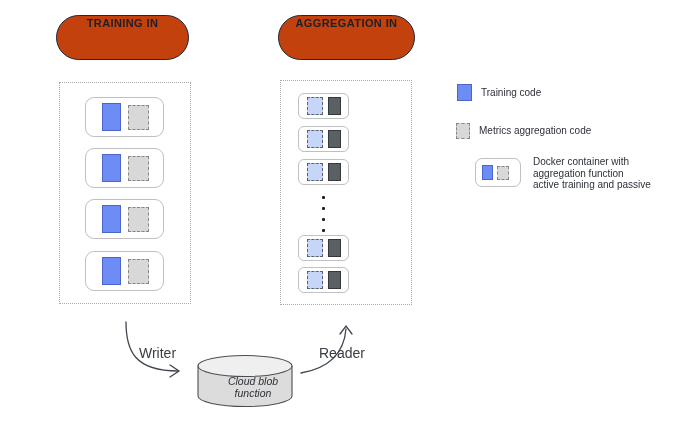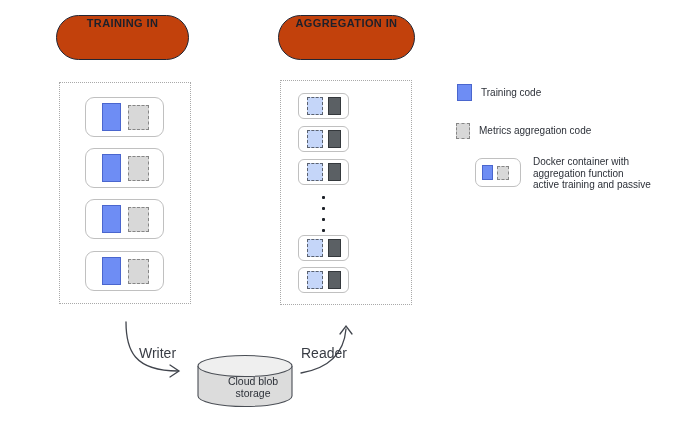--- a/index.html
+++ b/index.html
@@ -144,20 +144,20 @@
       <path d="M340,334 L346,326 L352,334"></path>
     </g>
 
     <g>
       <path d="M198,366 L198,396 A47,10.5 0 0 0 292,396 L292,366" fill="#DCDCDC" stroke="#4a4e55" stroke-width="1.1"></path>
       <ellipse cx="245" cy="366" rx="47" ry="10.5" fill="#EFEFEF" stroke="#4a4e55" stroke-width="1.1"></ellipse>
     </g>
   </svg>
 
   <div class="flow-label" style="left:139px; top:345px;">Writer</div>
-  <div class="flow-label" style="left:277px; top:345px;padding-left:24px;">Reader</div>
+  <div class="flow-label" style="left:295px; top:345px;padding-left:24px;">Reader</div>
 
-  <div class="storage-label" style="left:197px; top:376px; width:112px;">
+  <div class="storage-label" style="left:197px; top:376px; width:112px;font-style:italic;">
     <div>Cloud blob</div>
-    <div>storage</div>
+    <div>function</div>
   </div>
 
 </div>
 
 </body></html>

